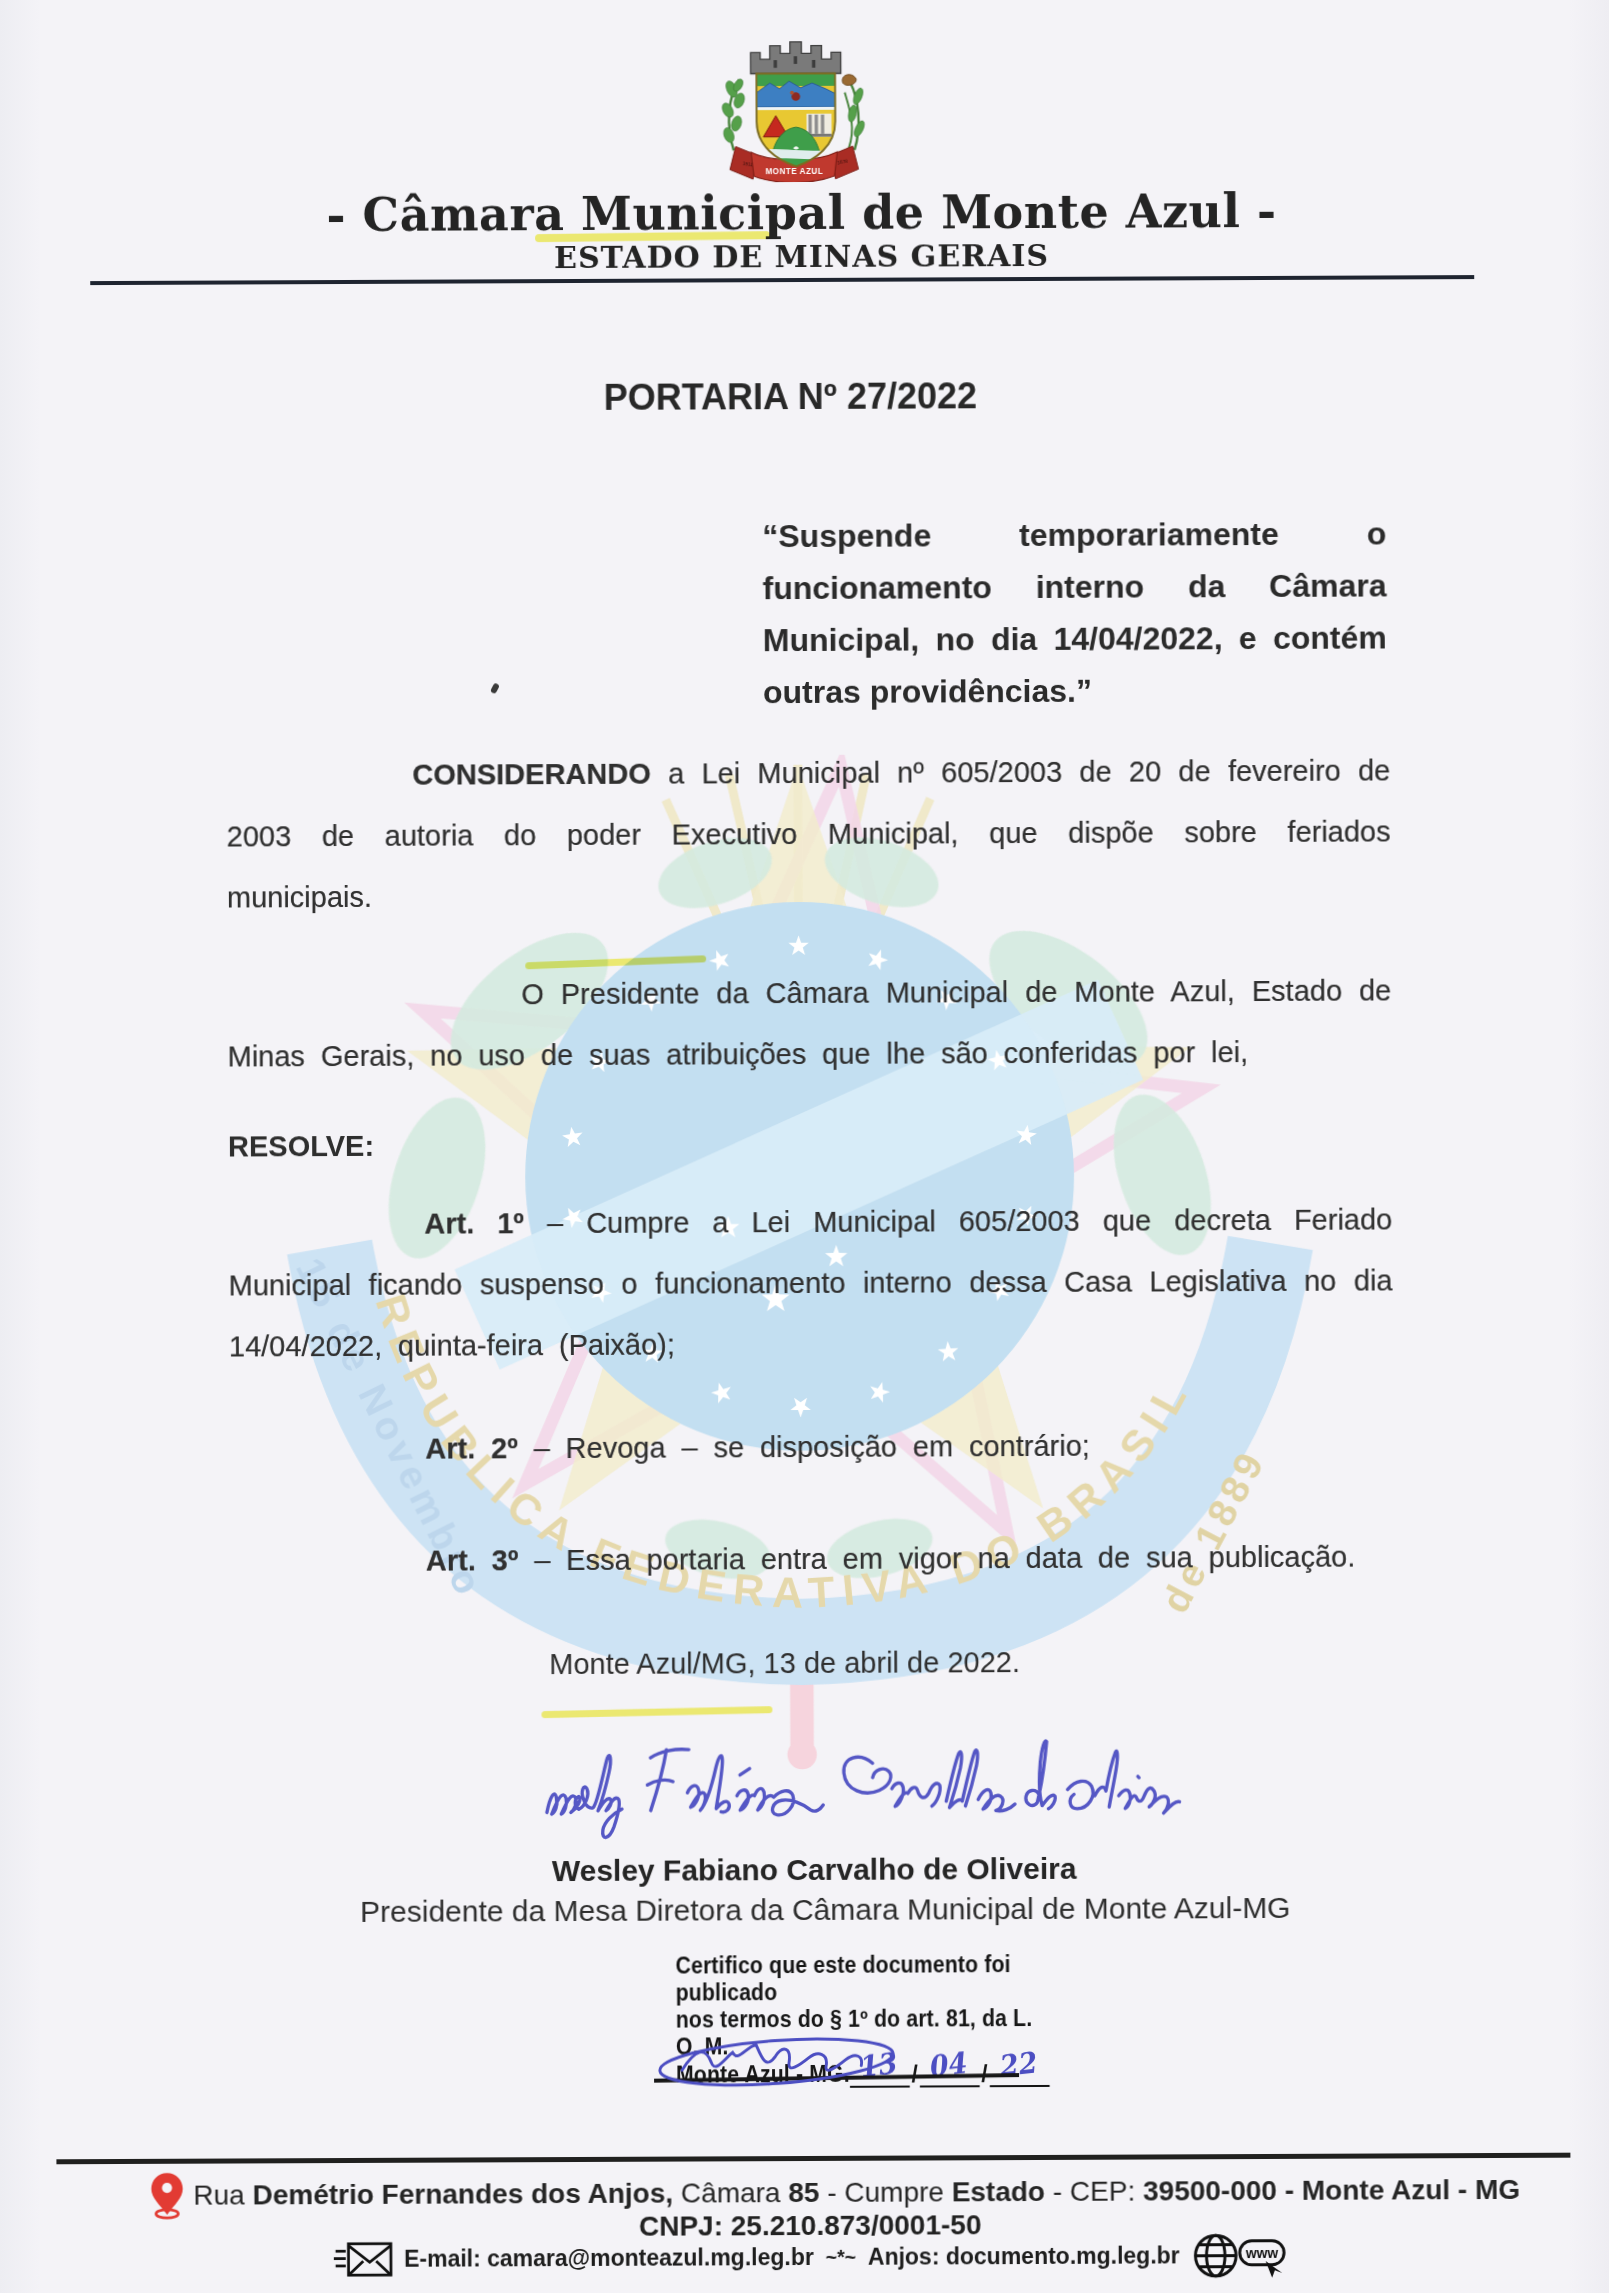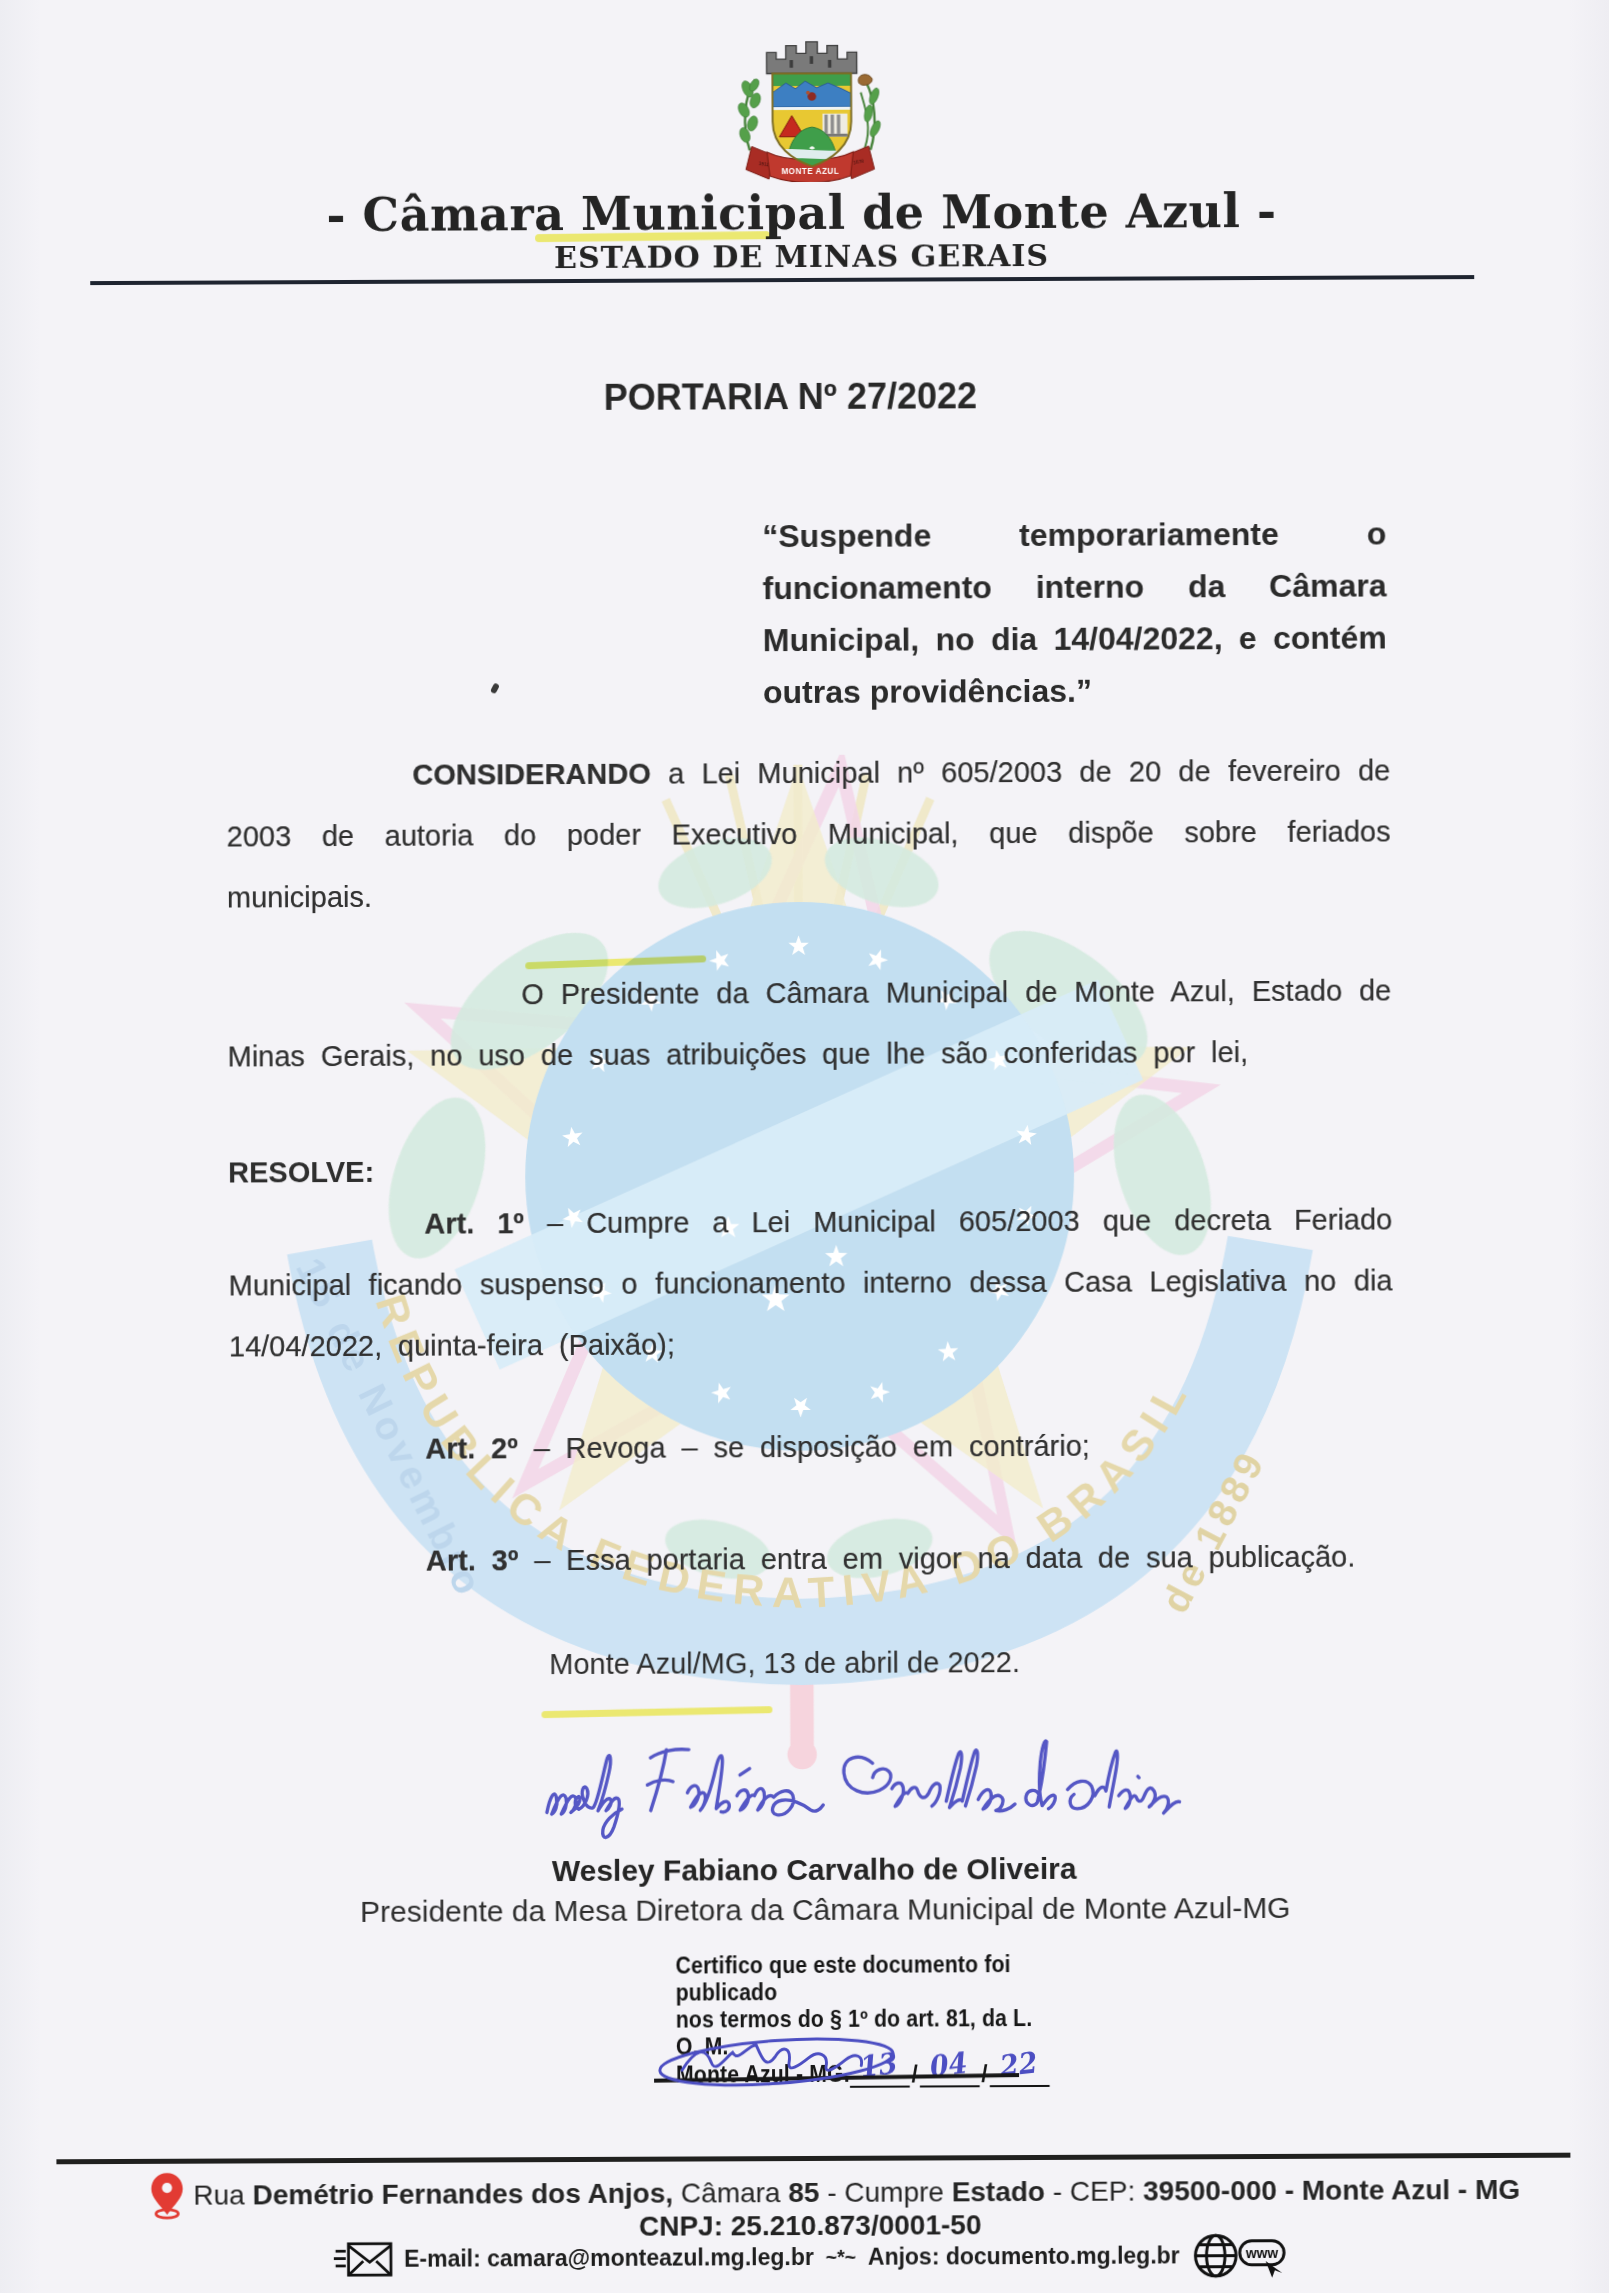--- a/index.html
+++ b/index.html
@@ -17,21 +17,21 @@
     font-weight:700;font-size:30px;color:#242424;letter-spacing:1px;}
   .head-rule{left:93px;top:278px;width:1384px;height:3.9px;background:#1e2430;}
   
   .doc-title{left:606px;top:376px;font-size:36px;font-weight:700;color:#282828;}
   .epigraph{left:764px;top:510px;width:624px;font-size:32px;font-weight:700;line-height:52px;
     text-align:justify;color:#2b2b2b;}
   .para{left:227px;width:1164px;font-size:29px;line-height:61px;text-align:justify;
     word-spacing:7.8px;color:#303030;text-shadow:0 0 0.5px rgba(48,48,48,.55);}
   .ind190{text-indent:186px;} .ind300{text-indent:294px;} .ind200{text-indent:196px;}
   .lead{font-weight:700;}
-  .resolve{left:227px;top:1154px;font-size:29px;font-weight:700;}
+  .resolve{left:227px;top:1128px;font-size:29px;font-weight:700;}
   .dateline{left:546px;top:1647px;font-size:29px;}
   
   .hl{position:absolute;background:#e7e43c;opacity:.72;border-radius:3.9px;
     mix-blend-mode:multiply;filter:blur(0.4px);}
   .speck{left:493px;top:682px;width:5.9px;height:9.8px;background:#3a3a3a;border-radius:2.9px;
     transform:rotate(28deg);}
   
   .sig-name{left:227px;width:1166px;top:1853px;text-align:center;font-size:30px;font-weight:700;color:#252525;}
   .sig-role{left:227px;width:1188px;top:1893px;text-align:center;font-size:30px;color:#2e2e2e;}
   
@@ -164,21 +164,21 @@
 
     <path d="M105,500 C150,760 300,900 585,905 C870,900 1020,760 1065,500" fill="none" stroke="#cde3f4" stroke-width="88"></path>
     <text font-size="44" font-weight="700" letter-spacing="9" fill="#e5d8ab">
       <textPath href="#bandpath" startOffset="4%">REPUBLICA FEDERATIVA DO BRASIL</textPath>
     </text>
     <text transform="translate(70,520) rotate(64)" font-size="40" font-weight="700" letter-spacing="5" fill="#bdd6ec">15 de Novembro</text>
     <text transform="translate(975,880) rotate(-62)" font-size="40" font-weight="700" letter-spacing="5" fill="#e0d3a4">de 1889</text>
    </svg>
   </div>
 
-  <div class="abs" style="left:732px;top:33px;width:163px;height:149px;">
+  <div class="abs" style="left:716px;top:33px;width:163px;height:149px;">
    <svg width="163" height="149" viewBox="0 0 170 155">
 
     <g>
       <path d="M22,122 C14,96 16,66 28,48" fill="none" stroke="#47833b" stroke-width="2.5"></path>
       <g fill="#55a04a" stroke="#3c7a33" stroke-width=".6">
         <ellipse cx="20" cy="58" rx="5" ry="9" transform="rotate(-24 20 58)"></ellipse>
         <ellipse cx="28" cy="70" rx="5" ry="8" transform="rotate(20 28 70)"></ellipse>
         <ellipse cx="16" cy="80" rx="5" ry="8" transform="rotate(-28 16 80)"></ellipse>
         <ellipse cx="25" cy="94" rx="5" ry="8" transform="rotate(18 25 94)"></ellipse>
         <ellipse cx="17" cy="106" rx="5" ry="8" transform="rotate(-20 17 106)"></ellipse>

